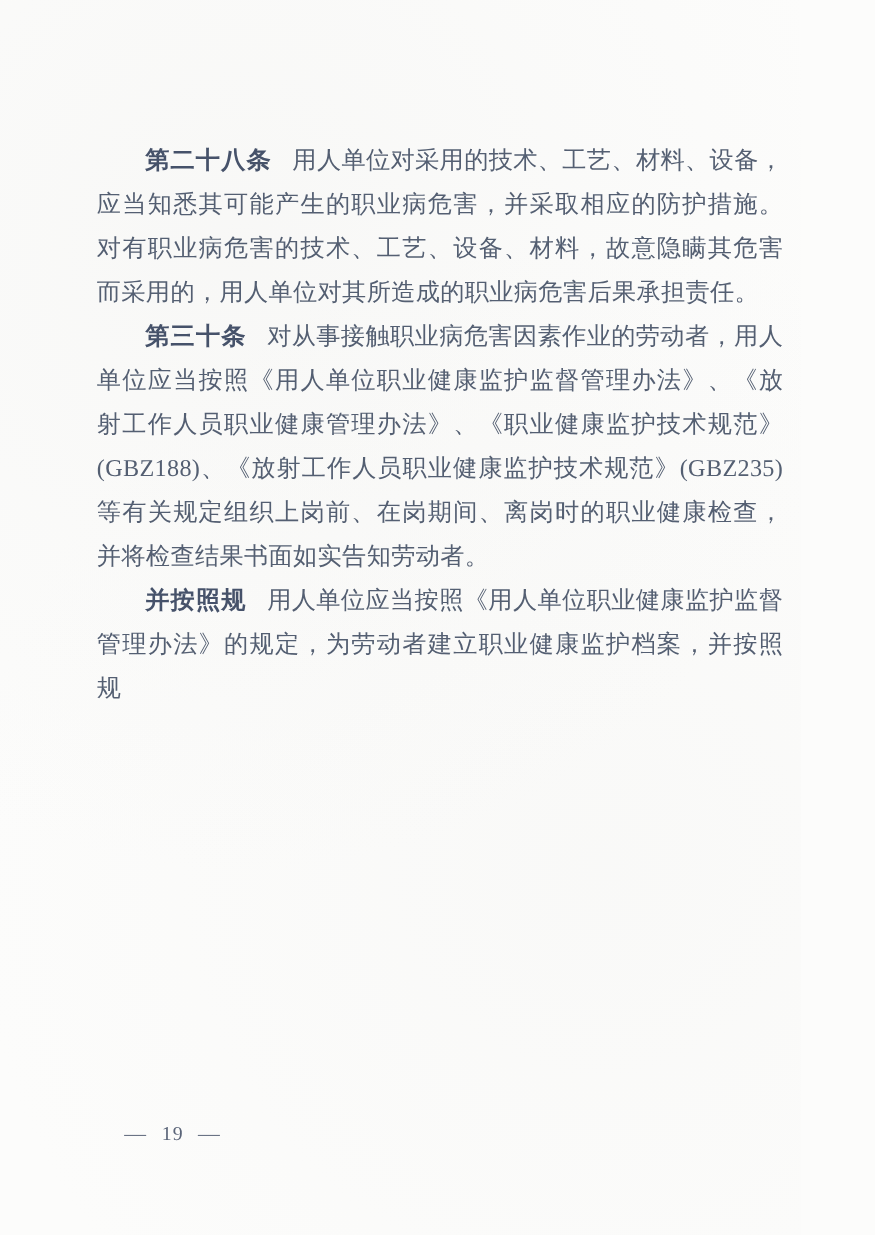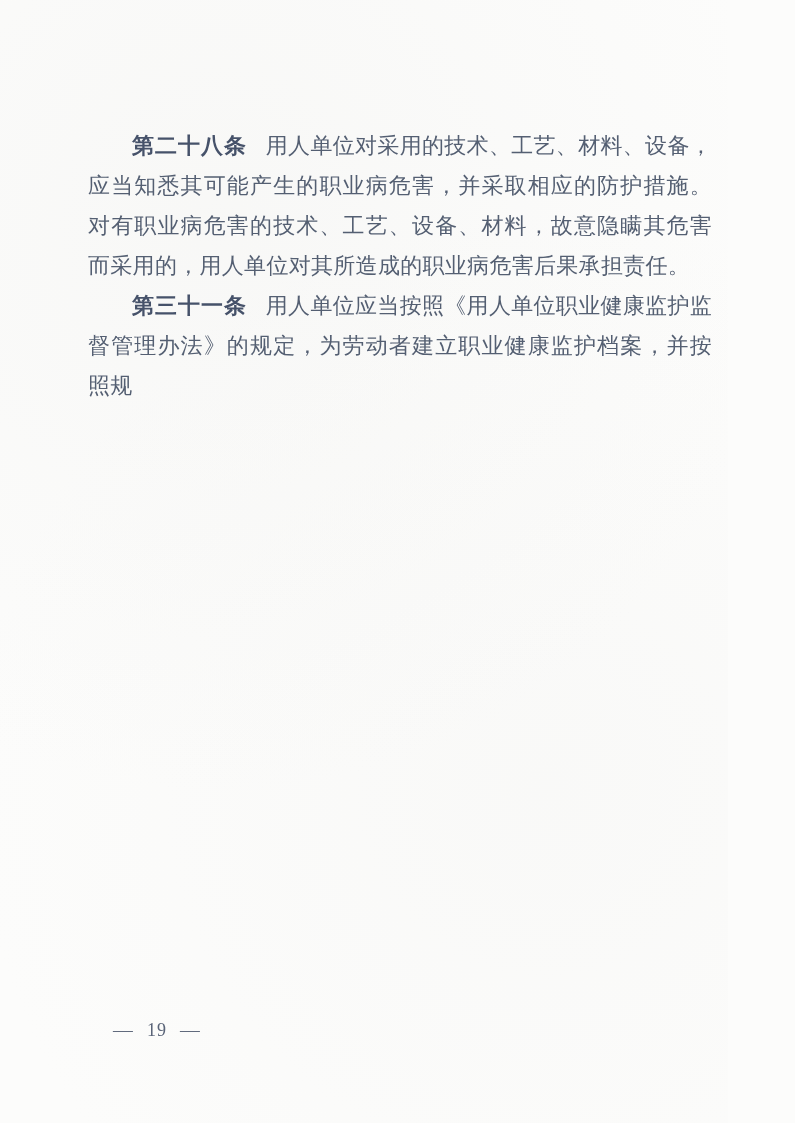--- a/index.html
+++ b/index.html
@@ -65,23 +65,24 @@
 <body>
 
 <div class="page">
 
   <main class="content" id="document-body">
     <p class="para"><span class="article-no">第二十八条</span><span>用人单位对采用的技术、工艺、材料、设备，应当知悉其可能产生的职业病危害，并采取相应的防护措施。对有职业病危害的技术、工艺、设备、材料，故意隐瞒其危害而采用的，用人单位对其所造成的职业病危害后果承担责任。</span></p>
 
 
 
 
+    <p class="para"><span class="article-no">第三十条</span><span>对从事接触职业病危害因素作业的劳动者，用人单位应当按照《用人单位职业健康监护监督管理办法》、《放射工作人员职业健康管理办法》、《职业健康监护技术规范》(GBZ188)、《放射工作人员职业健康监护技术规范》(GBZ235)等有关规定组织上岗前、在岗期间、离岗时的职业健康检查，并将检查结果书面如实告知劳动者。</span></p>
 
 
-    <p class="para"><span class="article-no">第三十一条</span><span>用人单位应当按照《用人单位职业健康监护监督管理办法》的规定，为劳动者建立职业健康监护档案，并按照规</span></p>
+    <p class="para"><span class="article-no">并按照规</span><span>用人单位应当按照《用人单位职业健康监护监督管理办法》的规定，为劳动者建立职业健康监护档案，并按照规</span></p>
   </main>
 
   <footer class="footer">
     <span class="dash">—</span>
     <span>19</span>
     <span class="dash">—</span>
   </footer>
 
 </div>
 

